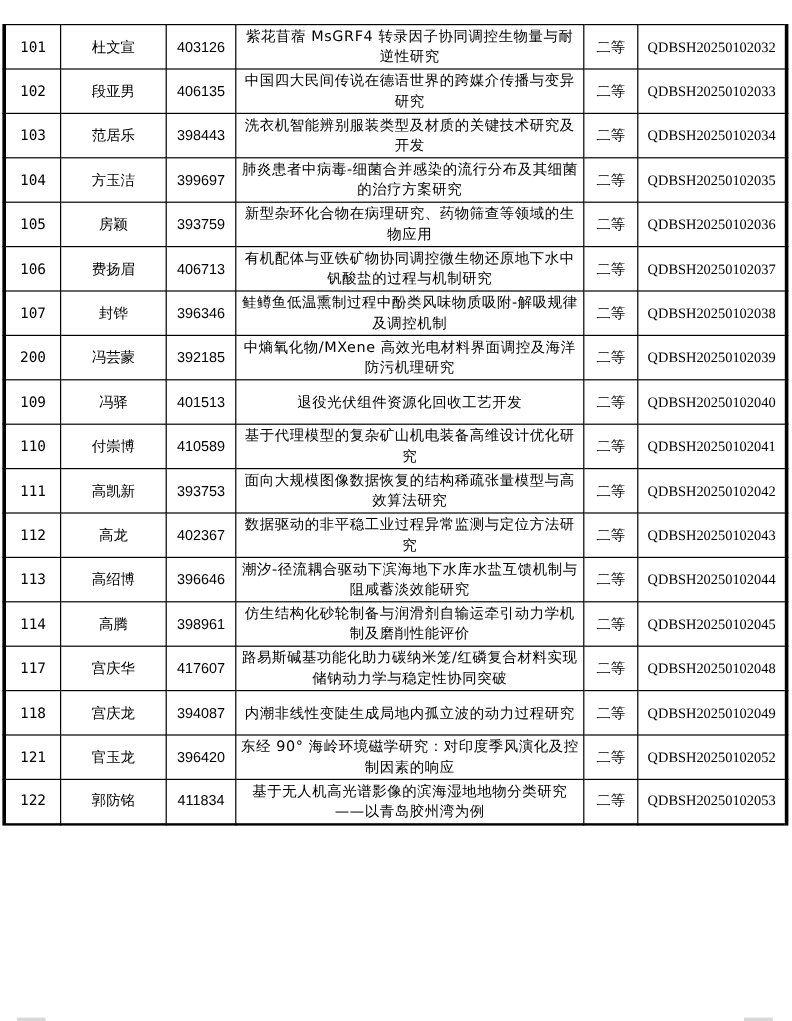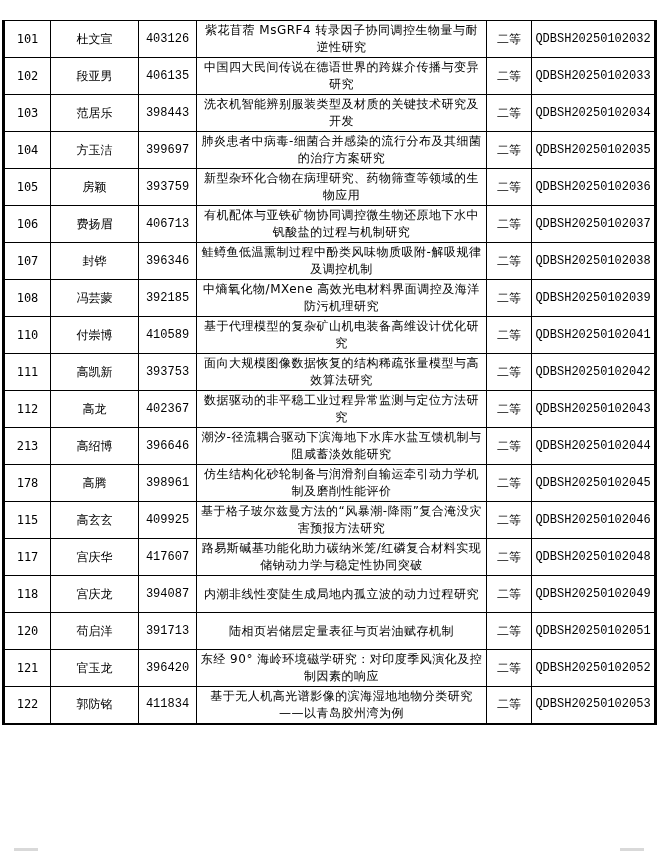--- a/index.html
+++ b/index.html
@@ -17,24 +17,24 @@
     height: 37px;
     padding: 0 2px;
     text-align: center;
     vertical-align: middle;
     font-size: 12px;
     line-height: 17px;
     box-sizing: border-box;
   }
   td.c-idx { width: 47px; font-family: "DejaVu Sans Mono", "Liberation Mono", monospace; font-size: 11px; }
   td.c-name { width: 88px; font-size: 12.5px; font-family: Liberation Serif, serif; }
-  td.c-id { width: 58px; font-family: Liberation Mono, monospace; font-size: 11px; }
+  td.c-id { width: 58px; font-family: Liberation Sans, sans-serif; font-size: 11px; }
   td.c-title { width: 290px; font-size: 12.5px; letter-spacing: 0.5px; padding: 0 4px; }
   td.c-grade { width: 45px; font-size: 12.5px; }
-  td.c-cert { width: 124px; font-family: Liberation Mono, monospace; font-size: 10.5px; }
+  td.c-cert { width: 124px; font-family: Liberation Serif, serif; font-size: 10.5px; }
   .foot-mark-left { position: absolute; left: 14px; top: 848px; width: 24px; height: 3px; background: #d9d9d9; }
   .foot-mark-right { position: absolute; left: 620px; top: 848px; width: 24px; height: 3px; background: #d9d9d9; }
 </style>
 </head>
 <body>
 
 <table class="award-table">
   <tbody id="rows">
       <tr>
         <td class="c-idx">101</td>
@@ -86,26 +86,34 @@
       </tr>
       <tr>
         <td class="c-idx">107</td>
         <td class="c-name">封铧</td>
         <td class="c-id">396346</td>
         <td class="c-title">鲑鳟鱼低温熏制过程中酚类风味物质吸附-解吸规律及调控机制</td>
         <td class="c-grade">二等</td>
         <td class="c-cert">QDBSH20250102038</td>
       </tr>
       <tr>
-        <td class="c-idx">108</td>
+        <td class="c-idx">200</td>
         <td class="c-name">冯芸蒙</td>
         <td class="c-id">392185</td>
         <td class="c-title">中熵氧化物/MXene 高效光电材料界面调控及海洋防污机理研究</td>
         <td class="c-grade">二等</td>
         <td class="c-cert">QDBSH20250102039</td>
+      </tr>
+      <tr>
+        <td class="c-idx">109</td>
+        <td class="c-name">冯驿</td>
+        <td class="c-id">401513</td>
+        <td class="c-title">退役光伏组件资源化回收工艺开发</td>
+        <td class="c-grade">二等</td>
+        <td class="c-cert">QDBSH20250102040</td>
       </tr>
       <tr>
         <td class="c-idx">110</td>
         <td class="c-name">付崇博</td>
         <td class="c-id">410589</td>
         <td class="c-title">基于代理模型的复杂矿山机电装备高维设计优化研究</td>
         <td class="c-grade">二等</td>
         <td class="c-cert">QDBSH20250102041</td>
       </tr>
       <tr>
@@ -118,66 +126,50 @@
       </tr>
       <tr>
         <td class="c-idx">112</td>
         <td class="c-name">高龙</td>
         <td class="c-id">402367</td>
         <td class="c-title">数据驱动的非平稳工业过程异常监测与定位方法研究</td>
         <td class="c-grade">二等</td>
         <td class="c-cert">QDBSH20250102043</td>
       </tr>
       <tr>
-        <td class="c-idx">213</td>
+        <td class="c-idx">113</td>
         <td class="c-name">高绍博</td>
         <td class="c-id">396646</td>
         <td class="c-title">潮汐-径流耦合驱动下滨海地下水库水盐互馈机制与阻咸蓄淡效能研究</td>
         <td class="c-grade">二等</td>
         <td class="c-cert">QDBSH20250102044</td>
       </tr>
       <tr>
-        <td class="c-idx">178</td>
+        <td class="c-idx">114</td>
         <td class="c-name">高腾</td>
         <td class="c-id">398961</td>
         <td class="c-title">仿生结构化砂轮制备与润滑剂自输运牵引动力学机制及磨削性能评价</td>
         <td class="c-grade">二等</td>
         <td class="c-cert">QDBSH20250102045</td>
-      </tr>
-      <tr>
-        <td class="c-idx">115</td>
-        <td class="c-name">高玄玄</td>
-        <td class="c-id">409925</td>
-        <td class="c-title">基于格子玻尔兹曼方法的“风暴潮-降雨”复合淹没灾害预报方法研究</td>
-        <td class="c-grade">二等</td>
-        <td class="c-cert">QDBSH20250102046</td>
       </tr>
       <tr>
         <td class="c-idx">117</td>
         <td class="c-name">宫庆华</td>
         <td class="c-id">417607</td>
         <td class="c-title">路易斯碱基功能化助力碳纳米笼/红磷复合材料实现储钠动力学与稳定性协同突破</td>
         <td class="c-grade">二等</td>
         <td class="c-cert">QDBSH20250102048</td>
       </tr>
       <tr>
         <td class="c-idx">118</td>
         <td class="c-name">宫庆龙</td>
         <td class="c-id">394087</td>
         <td class="c-title">内潮非线性变陡生成局地内孤立波的动力过程研究</td>
         <td class="c-grade">二等</td>
         <td class="c-cert">QDBSH20250102049</td>
-      </tr>
-      <tr>
-        <td class="c-idx">120</td>
-        <td class="c-name">苟启洋</td>
-        <td class="c-id">391713</td>
-        <td class="c-title">陆相页岩储层定量表征与页岩油赋存机制</td>
-        <td class="c-grade">二等</td>
-        <td class="c-cert">QDBSH20250102051</td>
       </tr>
       <tr>
         <td class="c-idx">121</td>
         <td class="c-name">官玉龙</td>
         <td class="c-id">396420</td>
         <td class="c-title">东经 90° 海岭环境磁学研究：对印度季风演化及控制因素的响应</td>
         <td class="c-grade">二等</td>
         <td class="c-cert">QDBSH20250102052</td>
       </tr>
       <tr>

